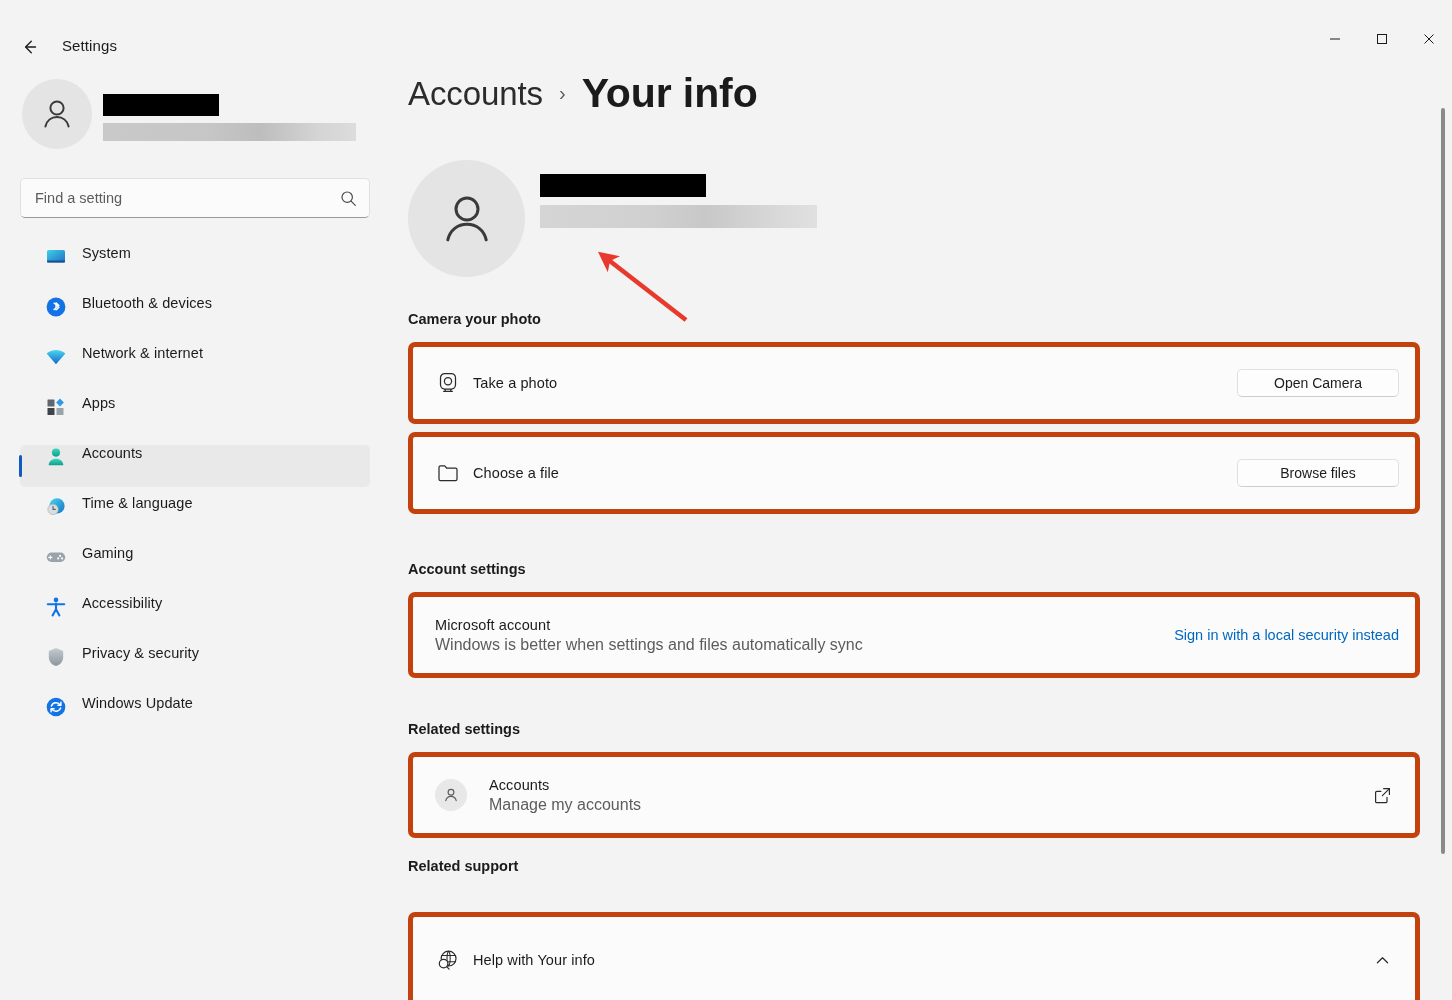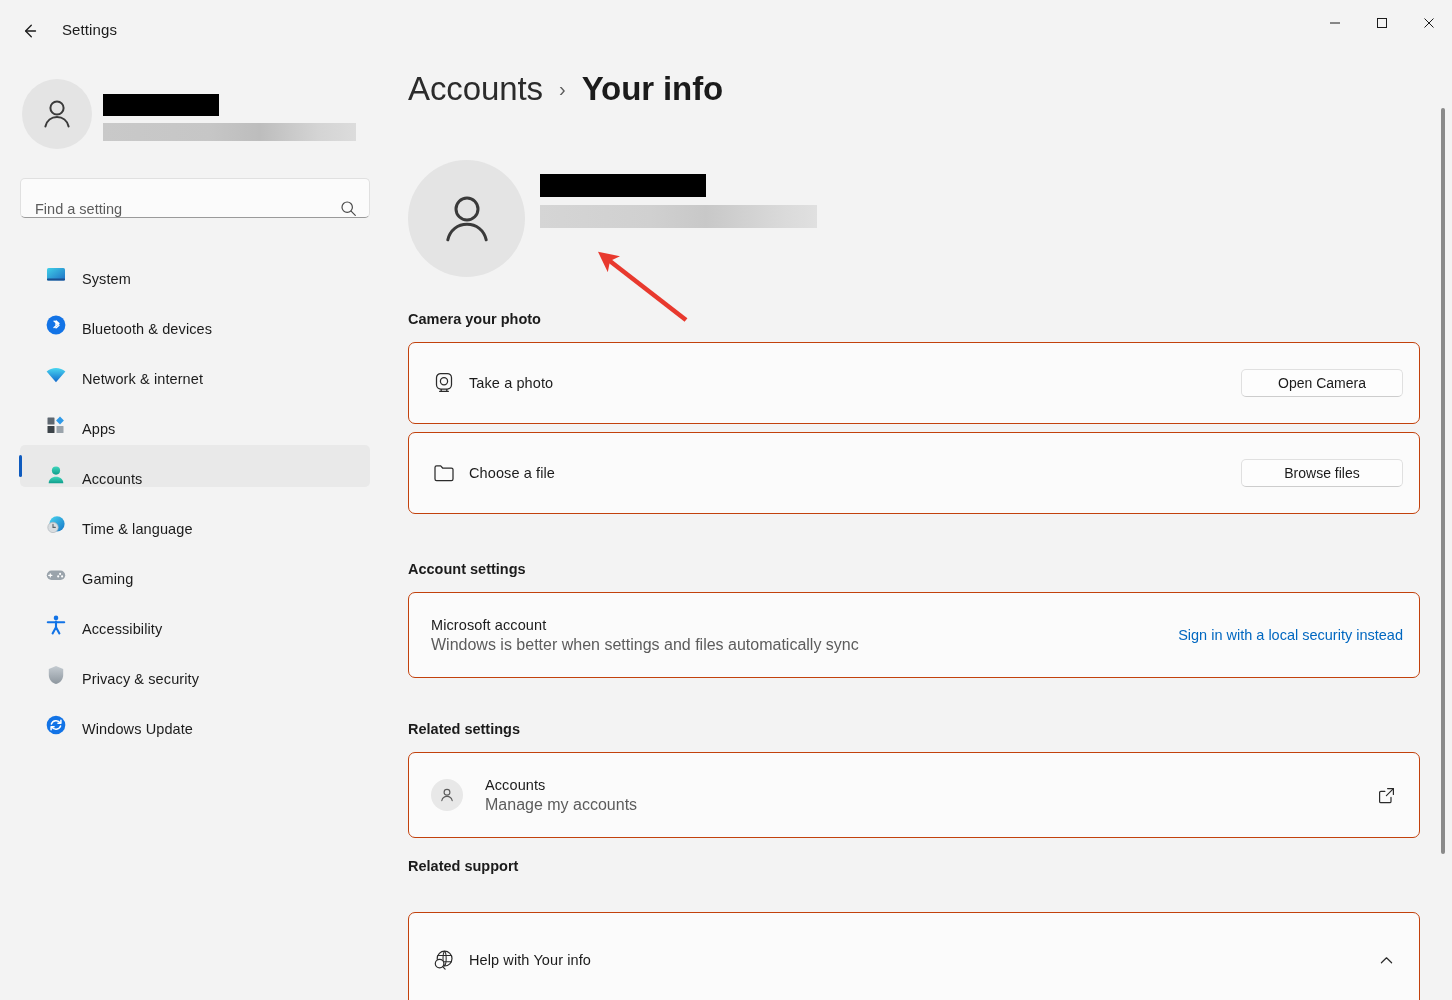--- a/index.html
+++ b/index.html
@@ -18,21 +18,21 @@
     position: relative;
     width: 1452px;
     height: 1000px;
     background: #f3f3f3;
     overflow: hidden;
   }
 
   
   .titlebar {
     position: absolute;
-    top: 0; left: 0;
+    top: 16px; left: 0;
     width: 1452px;
     height: 62px;
     background: #f3f3f3;
     display: flex;
     align-items: flex-start;
   }
   .back-btn {
     position: absolute;
     left: 12px; top: 14px;
     width: 36px; height: 34px;
@@ -96,21 +96,21 @@
     left: 20px; top: 116px;
     width: 350px; height: 40px;
   }
   .search-box {
     width: 100%; height: 100%;
     background: #fbfbfb;
     border: 1px solid #e0e0e0;
     border-bottom: 1px solid #9a9a9a;
     border-radius: 5px;
     display: flex;
-    align-items: flex-end;
+    align-items: center;
     padding: 0 12px 0 14px;
     cursor: text;
   }
   .search-input {
     flex: 1;
     border: none;
     outline: none;
     background: transparent;
     font-family: "Liberation Sans", sans-serif;
     font-size: 14.5px;
@@ -122,21 +122,21 @@
     position: absolute;
     left: 20px; top: 183px;
     width: 350px;
   }
   .navitem {
     position: relative;
     height: 42px;
     margin-bottom: 8px;
     border-radius: 5px;
     display: flex;
-    align-items: flex-end;
+    align-items: flex-start;
     padding-left: 24px;
     cursor: pointer;
   }
   .navitem.selected { background: #e9e9e9; }
   .navitem.selected::before {
     content: "";
     position: absolute;
     left: -1px; top: 10px;
     width: 3px; height: 22px;
     border-radius: 2px;
@@ -170,21 +170,21 @@
     gap: 16px;
   }
   .bc-parent {
     font-size: 33px;
     color: #2b2b2b;
     cursor: pointer;
     letter-spacing: -0.1px;
   }
   .bc-sep { font-size: 20px; color: #5c5c5c; }
   .bc-current {
-    font-size: 33px;
+    font-size: 41px;
     font-weight: bold;
     color: #1b1b1b;
     letter-spacing: -0.1px;
   }
 
   .acct-hero {
     position: absolute;
     left: 18px; top: 98px;
     width: 600px; height: 125px;
   }
@@ -212,21 +212,21 @@
     font-size: 14.5px;
     font-weight: bold;
     color: #1b1b1b;
   }
 
   .card {
     position: absolute;
     left: 18px;
     width: 1012px;
     background: #fbfbfb;
-    border: 1px solid #c2410c;
+    border: 5px solid #c2410c;
     border-radius: 7px;
   }
   .card-row {
     display: flex;
     align-items: center;
     height: 100%;
     padding: 0 16px 0 22px;
   }
   .row-icon {
     width: 38px;

